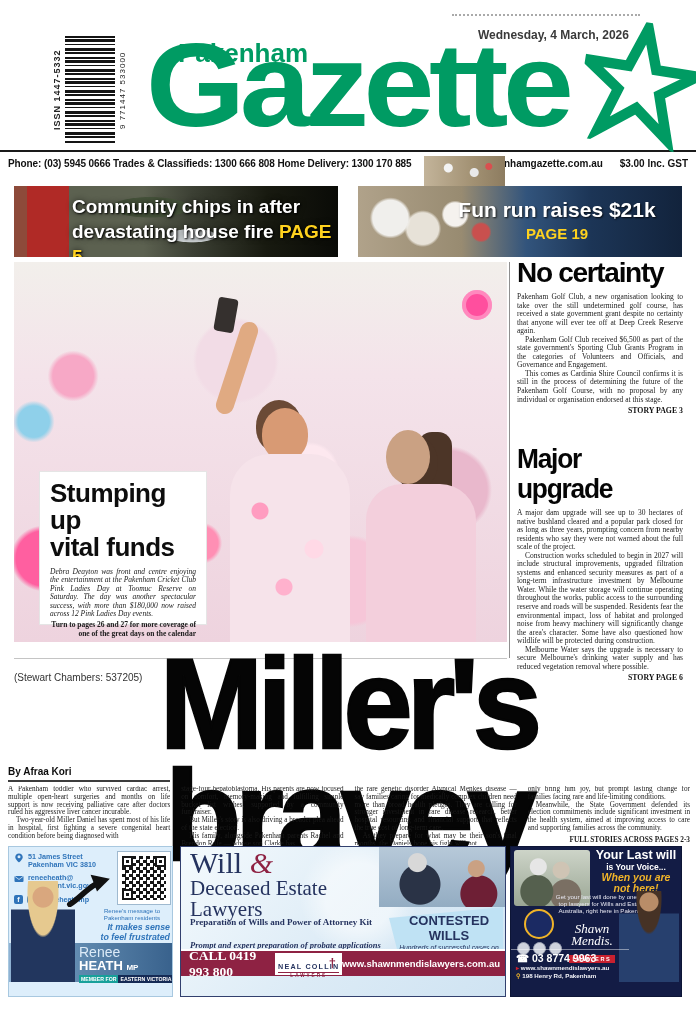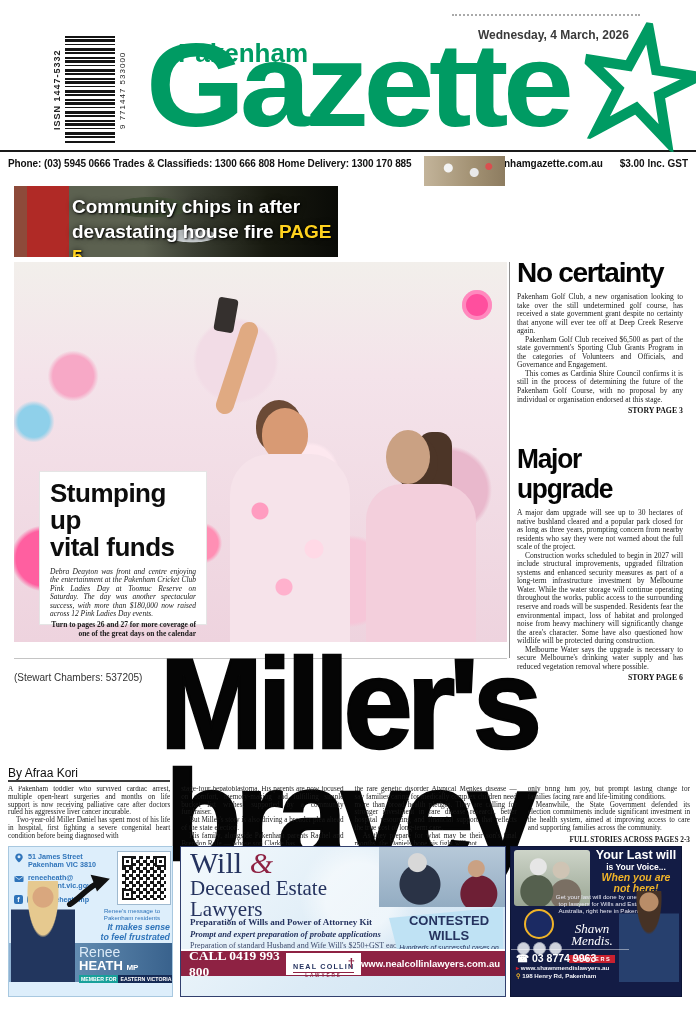--- a/index.html
+++ b/index.html
@@ -102,21 +102,21 @@
   .side-body{margin-top:5px;font-family:"Liberation Serif",serif;font-size:7.5px;line-height:8.55px;
      text-align:justify;color:#1a1a1a;}
   .side-body p{margin:0;}
   .side-body p.ind{text-indent:8px;}
   .story-ref{font-family:"Liberation Serif",serif;font-size:7.8px;font-weight:bold;text-align:right;margin-top:2px;}
 
   
   .lead-headline{position:absolute;left:2px;top:648px;width:692px;text-align:center;
      font-size:128px;line-height:112px;font-weight:bold;letter-spacing:-6px;color:#050505;
      -webkit-text-stroke:2.5px #050505;transform:scaleX(0.97);transform-origin:center top;}
-  .byline{position:absolute;left:8px;top:766px;font-size:12px;font-weight:normal;color:#0d0d0d;}
+  .byline{position:absolute;left:8px;top:766px;font-size:10px;font-weight:bold;color:#0d0d0d;}
   .byline-rule{position:absolute;left:8px;top:780px;width:162px;height:2px;background:#3d3d3d;}
   .cols{position:absolute;left:8px;top:786px;width:682px;height:59px;display:flex;gap:11px;overflow:hidden;}
   .col{flex:1;font-family:"Liberation Serif",serif;font-size:7.2px;line-height:7.8px;text-align:justify;color:#1a1a1a;}
   .col p{margin:0;}
   .col p.ind{text-indent:8px;}
   .full-ref{font-family:"Liberation Serif",serif;font-size:7.3px;font-weight:bold;text-align:right;margin-top:3px;}
 
   
   .ad{position:absolute;top:846px;height:151px;box-sizing:border-box;overflow:hidden;}
 
@@ -157,21 +157,21 @@
   .ad-neal{left:180px;width:326px;background:linear-gradient(135deg,#f4fafd 0%,#dcebf6 55%,#cfe3f2 100%);
      border:1px solid #32406e;}
   .na-swoosh{position:absolute;right:86px;top:-10px;width:120px;height:120px;border-radius:50%;
      background:radial-gradient(circle,#ffffff88 0 40%,transparent 70%);}
   .na-title{position:absolute;left:9px;top:1px;font-family:"Liberation Serif",serif;color:#25335f;}
   .na-t1{font-size:30px;line-height:30px;}
   .na-amp{color:#8e2243;font-style:italic;}
   .na-t2{font-size:21px;line-height:21px;}
   .na-text{position:absolute;left:9px;top:70px;width:215px;font-family:"Liberation Serif",serif;color:#25335f;}
   .na-f1{font-size:9px;font-weight:bold;}
-  .na-f2{font-size:8.5px;font-style:italic;font-weight:bold;margin-top:2px;}
+  .na-f2{font-size:8.5px;font-style:italic;font-weight:bold;margin-top:13px;}
   .na-f3{font-size:8px;color:#3d4a6b;margin-top:2px;}
   .na-photo{position:absolute;left:198px;top:0;width:128px;height:60px;background:
      radial-gradient(circle at 30% 26%,#d8d8d8 0 9px,transparent 10px),
      radial-gradient(circle at 32% 62%,#2a3346 0 20px,transparent 21px),
      radial-gradient(circle at 76% 36%,#caa183 0 8px,transparent 9px),
      radial-gradient(circle at 78% 78%,#6e1f35 0 18px,transparent 19px),
      linear-gradient(180deg,#b7c9d9,#93acc2);}
   .na-ribbon{position:absolute;left:208px;top:60px;width:114px;height:42px;background:#bfe2f4;
      clip-path:polygon(0 26%,100% 0,100% 100%,7% 100%);padding:6px 4px 0 10px;box-sizing:border-box;
      text-align:center;color:#25335f;}
@@ -247,20 +247,26 @@
   <div class="run-nub"></div>
   <div class="banner banner-fire">
     <div class="txt">
       <div>Community chips in after</div>
       <div>
         <span>devastating house fire</span>
         <span class="pg-inline">PAGE 5</span>
       </div>
     </div>
   </div>
+  <div class="banner banner-run">
+    <div class="txt">
+      <div class="l1">Fun run raises $21k</div>
+      <div class="pg">PAGE 19</div>
+    </div>
+  </div>
 
   <div class="photo">
     <div class="ph-arm"></div>
     <div class="ph-phone"></div>
     <div class="ph-head1"></div>
     <div class="ph-body1"></div>
     <div class="ph-hair2"></div>
     <div class="ph-head2"></div>
     <div class="ph-body2"></div>
     <div class="ph-logo"></div>
@@ -397,21 +403,21 @@
       <div class="na-rt">CONTESTED WILLS</div>
       <div class="na-rs">Hundreds of successful cases on no win–no fee basis</div>
     </div>
     <div class="na-bar">
       <div class="na-call">CALL 0419 993 800</div>
       <div class="na-logo">
         <div><span class="na-ln">NEAL COLLIN</span></div>
         <div class="na-ls">LAWYERS</div>
         <div class="na-cross">†</div>
       </div>
-      <div class="na-web">www.nealcollinlawyers.com.au</div>
+      <div class="na-web">www.shawnmendislawyers.com.au</div>
     </div>
   </div>
 
   <div class="ad ad-shawn">
     <div class="sm-couple"></div>
     <div class="sm-head">
       <div class="sm-h1">Your Last will</div>
       <div class="sm-h2">is Your Voice...</div>
       <div class="sm-h3">When you are</div>
       <div class="sm-h3">not here!</div>

